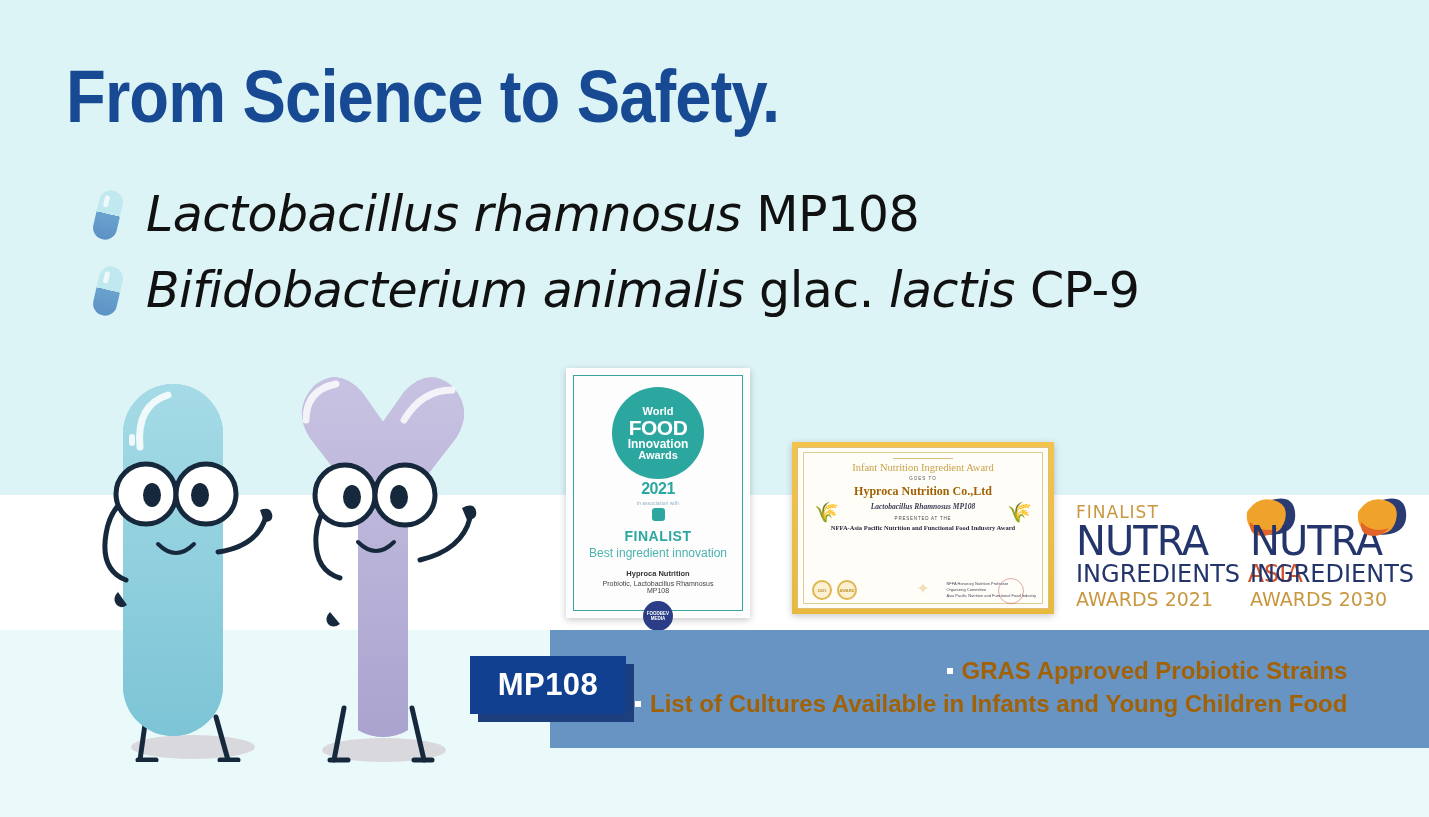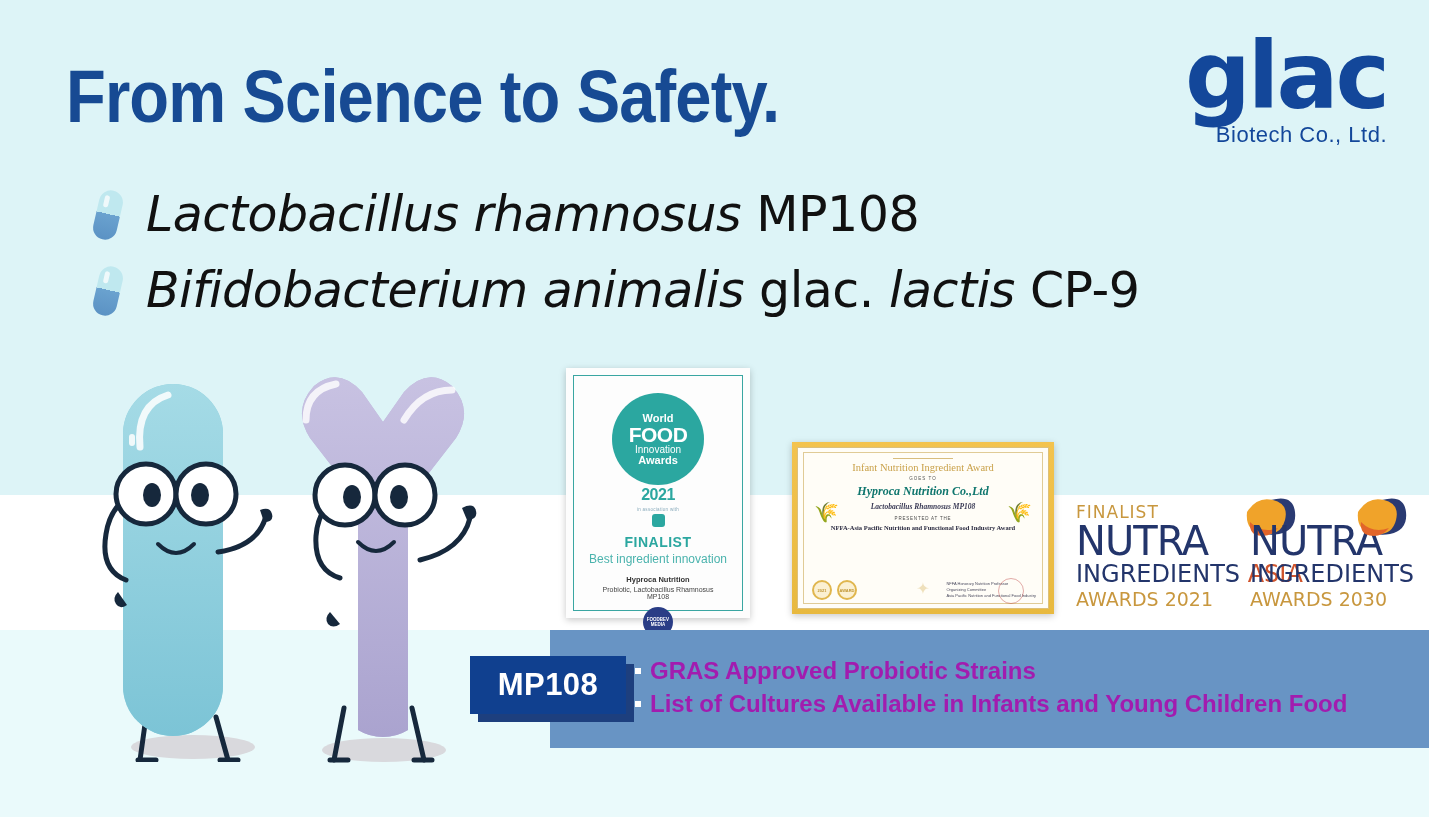--- a/index.html
+++ b/index.html
@@ -72,30 +72,30 @@
   .m2 { left:272px; top:360px; }
 
   
   .wfia {
     position:absolute; left:566px; top:368px;
     width:184px; height:250px;
     background:#fdfdfd;
     box-shadow:0 2px 7px rgba(0,0,0,.22);
     padding:7px;
   }
-  .wfia-inner { width:100%; height:100%; border:1.5px solid #3aa6a2; padding:12px 8px; text-align:center; }
+  .wfia-inner { width:100%; height:100%; border:1.5px solid #3aa6a2; padding:6px 8px; text-align:center; }
   .wfia-badge {
     width:92px; height:92px; border-radius:50%;
     background:#2ba7a0; margin:5px auto 0;
     color:#fff; display:flex; flex-direction:column;
     align-items:center; justify-content:center; line-height:1.0;
   }
   .wfia-badge .w1 { font-size:11px; font-weight:bold; }
   .wfia-badge .w2 { font-size:21px; font-weight:bold; letter-spacing:-0.5px; }
-  .wfia-badge .w3 { font-size:10px; font-weight:normal; }
+  .wfia-badge .w3 { font-size:12px; font-weight:bold; }
   .wfia-badge .w4 { font-size:11px; font-weight:bold; }
   .wfia-year { font-size:16px; font-weight:bold; color:#2ba7a0; margin-top:1px; letter-spacing:-0.5px; }
   .wfia-assoc { font-size:4.5px; color:#8ab; margin-top:3px; letter-spacing:.3px; }
   .wfia-ic { width:13px; height:13px; border-radius:3px; background:#2ba7a0; margin:2px auto 0; }
   .wfia-finalist { font-size:14px; font-weight:bold; color:#2ba7a0; margin-top:7px; letter-spacing:.5px; }
   .wfia-cat { font-size:12px; color:#4ab3ad; margin-top:2px; }
   .wfia-co { font-size:7.5px; font-weight:bold; color:#333; margin-top:9px; }
   .wfia-pr { font-size:7px; color:#444; margin-top:2px; }
   .wfia-str { font-size:7px; color:#444; }
   .wfia-fb {
@@ -115,21 +115,21 @@
   .cert-in {
     width:100%; height:100%; background:#fffdf7;
     border:1px solid #dcc07a; position:relative;
     text-align:center; padding-top:7px;
   }
   .cert-frame { position:absolute; left:5px; top:4px; right:5px; bottom:4px; border:1px solid #e0cb96; }
   .cert-title { font-family:"Liberation Serif", serif; font-size:17px; letter-spacing:2px; color:#1e2a44; position:relative; }
   .cert-rule { width:60px; height:1px; background:#d8bd7e; margin:3px auto; }
   .cert-sub { font-family:"Liberation Serif", serif; font-size:10.5px; color:#c9a14a; position:relative; }
   .cert-goes { font-size:4.5px; color:#555; margin-top:3px; letter-spacing:1px; position:relative; }
-  .cert-name { font-family:"Liberation Serif", serif; font-size:12px; font-weight:bold; color:#0f766e; margin-top:3px; position:relative;font-style:italic; }
+  .cert-name { font-family:"Liberation Serif", serif; font-size:12px; font-weight:bold; color:#a16207; margin-top:3px; position:relative; }
   .cert-strain { font-family:"Liberation Serif", serif; font-size:7.5px; font-weight:bold; font-style:italic; color:#3a3a55; margin-top:3px; position:relative; }
   .cert-pres { font-size:4.5px; color:#4a4a4a; margin-top:5px; letter-spacing:.8px; position:relative; }
   .cert-award { font-family:"Liberation Serif", serif; font-size:6.5px; font-weight:bold; color:#2a2a40; margin-top:3px; position:relative; }
   .cert-wheat { position:absolute; top:52px; font-size:20px; color:#e3c068; }
   .cert-wheat.l { left:16px; } .cert-wheat.r { right:16px; }
   .cert-seals { position:absolute; left:14px; bottom:8px; display:flex; gap:5px; }
   .seal { width:20px; height:20px; border-radius:50%; border:2px solid #e0b64e;
           background:#fbf0d2; color:#c09533; font-size:4px; font-weight:bold;
           display:flex; align-items:center; justify-content:center; }
   .cert-star { position:absolute; left:50%; bottom:10px; transform:translateX(-50%); color:#efe0bb; font-size:16px; }
@@ -163,38 +163,34 @@
     position:absolute; left:478px; top:664px;
     width:156px; height:58px; background:#1d3f7e;
   }
   .mp-box {
     position:absolute; left:470px; top:656px;
     width:156px; height:58px; background:#10408f;
     display:flex; align-items:center; justify-content:center;
   }
   .mp-label { color:#fff; font-size:31px; font-weight:bold; letter-spacing:0.5px; }
   .bullets { position:absolute; left:635px; top:655px; }
-  .bullet-line { display:flex; align-items:baseline; color:#a21caf; font-size:24px; font-weight:bold; line-height:1.36; }
+  .bullet-line { display:flex; align-items:baseline; color:#a16207; font-size:24px; font-weight:bold; line-height:1.36;justify-content:flex-end; }
   .bsq { width:6px; height:6px; background:#fff; margin-right:9px; flex:0 0 auto; position:relative; top:-5px; }
 </style>
 </head>
 <body>
 
 <div id="poster">
 
   <div class="band band-top"></div>
   <div class="band band-white"></div>
   <div class="band band-bottom"></div>
 
   <div class="headline">From Science to Safety.</div>
 
-  <div class="logo-wrap">
-    <div class="logo-mark">glac</div>
-    <div class="logo-sub">Biotech Co., Ltd.</div>
-  </div>
 
   <div class="strain-row r1">
     <div class="capsule"></div>
     <div class="strain-text">
       <span class="it">Lactobacillus rhamnosus</span><span class="up">&nbsp;</span><span class="up">MP108</span>
     </div>
   </div>
 
   <div class="strain-row r2">
     <div class="capsule"></div>

